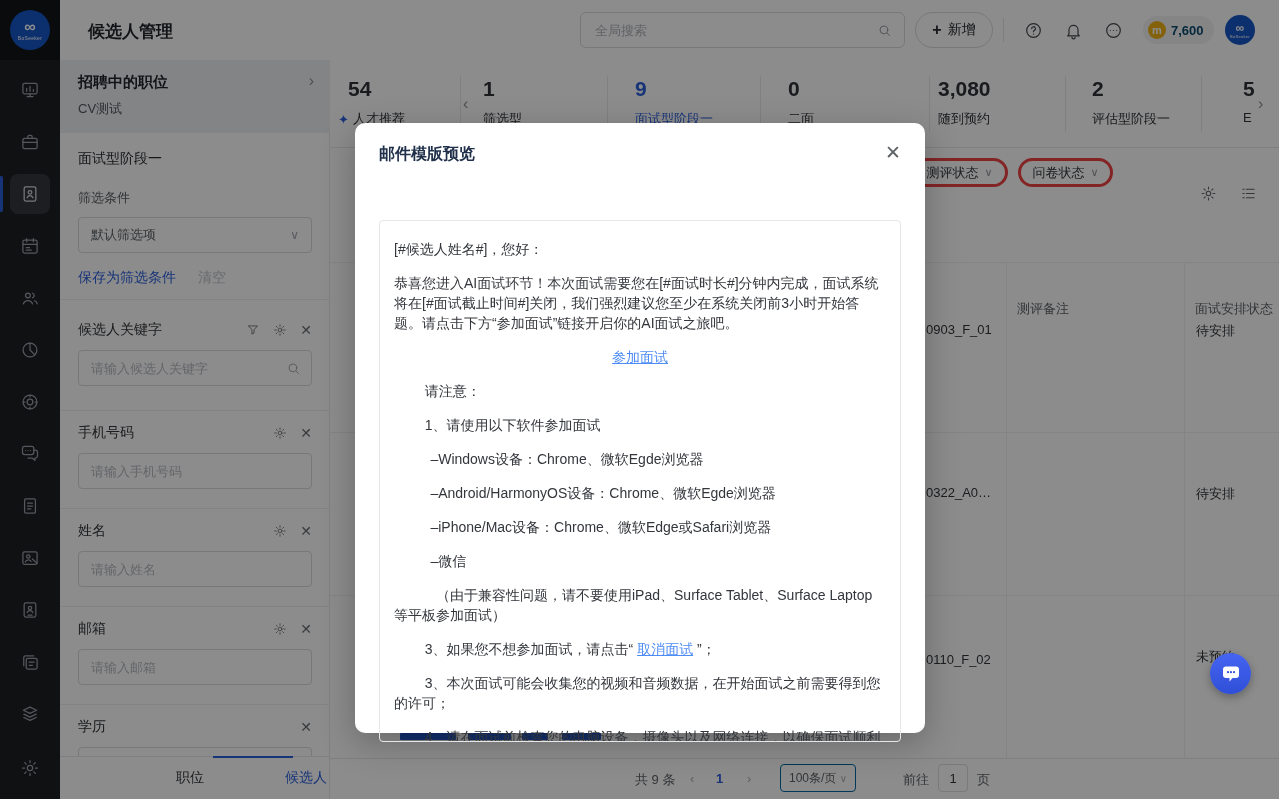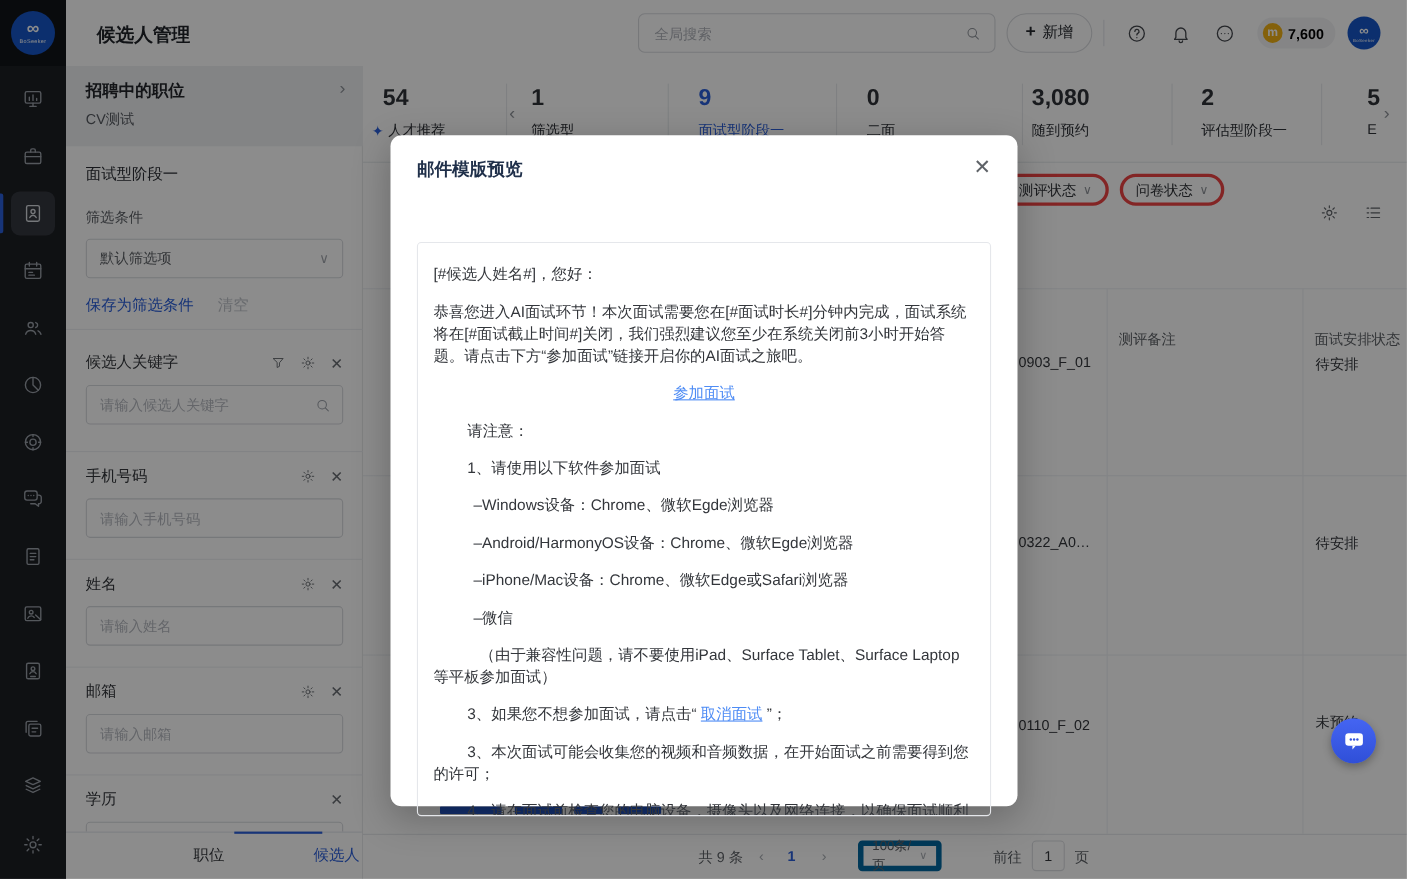--- a/index.html
+++ b/index.html
@@ -18,21 +18,21 @@
   .page-title{left:28px;top:20px;font-size:17px;font-weight:bold;color:#1f2329;}
   .gsearch{left:520px;top:12px;width:325px;height:36px;border:1px solid #d9dbdf;border-radius:6px;display:flex;align-items:center;padding:0 12px;color:#8f939a;}
   .gsearch input{flex:1;border:0;outline:0;font-size:13px;color:#303133;background:transparent;font-family:inherit;}
   .gsearch input::placeholder{color:#b0b3ba;}
   .btn-add{left:855px;top:12px;width:78px;height:36px;border:1px solid #d9dbdf;border-radius:18px;background:#fff;display:flex;align-items:center;justify-content:center;gap:6px;font-size:14px;color:#26292e;cursor:pointer;}
   .btn-add .plus{font-size:16px;font-weight:bold;line-height:1;}
   .hdr-div{left:943px;top:18px;width:1px;height:24px;background:#e4e6ea;}
   .hdr-ic{top:18px;width:24px;height:24px;color:#44474d;display:flex;align-items:center;justify-content:center;}
   .coin-pill{left:1083px;top:16px;height:28px;border-radius:14px;background:#f2f3f5;display:flex;align-items:center;gap:5px;padding:0 10px 0 5px;}
   .coin{width:18px;height:18px;border-radius:50%;background:#f0b114;color:#fff;font-size:11px;font-weight:bold;display:flex;align-items:center;justify-content:center;}
-  .coin-num{font-size:13px;font-weight:bold;color:#000000;}
+  .coin-num{font-size:13px;font-weight:bold;color:#0c4a6e;}
   .avatar{left:1165px;top:15px;width:30px;height:30px;}
   .avatar .logo-circle{width:30px;height:30px;}
   .avatar .inf{font-size:12px;}
   .avatar .cap{font-size:4px;}
 
   
   .rail{left:0;top:60px;width:60px;height:739px;background:#1c1f24;}
   .rail-item{position:absolute;left:10px;width:40px;height:40px;border-radius:8px;color:#9aa0a8;display:flex;align-items:center;justify-content:center;cursor:pointer;}
   .rail-item .ic{width:20px;height:20px;}
   .rail-item.active{background:#34383f;color:#d6d9de;}
@@ -84,21 +84,21 @@
   .thead{position:absolute;top:240px;font-size:13px;color:#5f6368;}
   .thead-line{left:0;top:202px;width:949px;height:1px;background:#eef0f4;}
   .colline{position:absolute;top:202px;width:1px;height:496px;background:#eef0f4;}
   .rowline{position:absolute;left:0;width:949px;height:1px;background:#eef0f4;}
   .cell{position:absolute;font-size:13px;color:#33363b;white-space:nowrap;}
   .bulkbar{position:absolute;top:673px;height:7px;background:#2456c9;border-radius:1px;}
   .main-foot{left:0;top:698px;width:949px;height:41px;border-top:1px solid #e6e8eb;background:#fff;}
   .pg{position:absolute;top:12px;font-size:13px;color:#5f6368;}
   .pg.blue{color:#2b5fda;font-weight:bold;}
   .pg.arrow{color:#a9adb3;cursor:pointer;}
-  .pg-sel{left:450px;top:5px;width:76px;height:28px;border:5px solid #0369a1;border-radius:4px;display:flex;align-items:center;padding:0 8px;font-size:12px;color:#5f6368;cursor:pointer;}
+  .pg-sel{left:450px;top:5px;width:76px;height:28px;border:1px solid #0369a1;border-radius:4px;display:flex;align-items:center;padding:0 8px;font-size:12px;color:#5f6368;cursor:pointer;}
   .pg-sel .chev{margin-left:auto;color:#a9adb3;font-size:10px;}
   .pg-input{left:608px;top:5px;width:30px;height:28px;border:1px solid #dcdee2;border-radius:4px;text-align:center;font-size:13px;color:#33363b;outline:0;font-family:inherit;background:#fff;}
 
   
   .overlay{left:0;top:0;width:1279px;height:799px;background:rgba(0,0,0,.45);z-index:5;}
   .fab{left:1210px;top:653px;width:41px;height:41px;border-radius:50%;z-index:6;cursor:pointer;
     background:linear-gradient(180deg,#4565f2,#2f4fd8);display:flex;align-items:center;justify-content:center;box-shadow:0 3px 8px rgba(0,0,0,.3);}
   .modal{left:355px;top:123px;width:570px;height:610px;background:#fff;border-radius:10px;z-index:7;box-shadow:0 10px 34px rgba(0,0,0,.25);}
   .modal-title{left:24px;top:21px;font-size:16px;font-weight:bold;color:#20304a;}
   .modal-close{right:20px;top:18px;width:24px;height:24px;color:#5f6368;font-size:19px;line-height:24px;text-align:center;cursor:pointer;}

